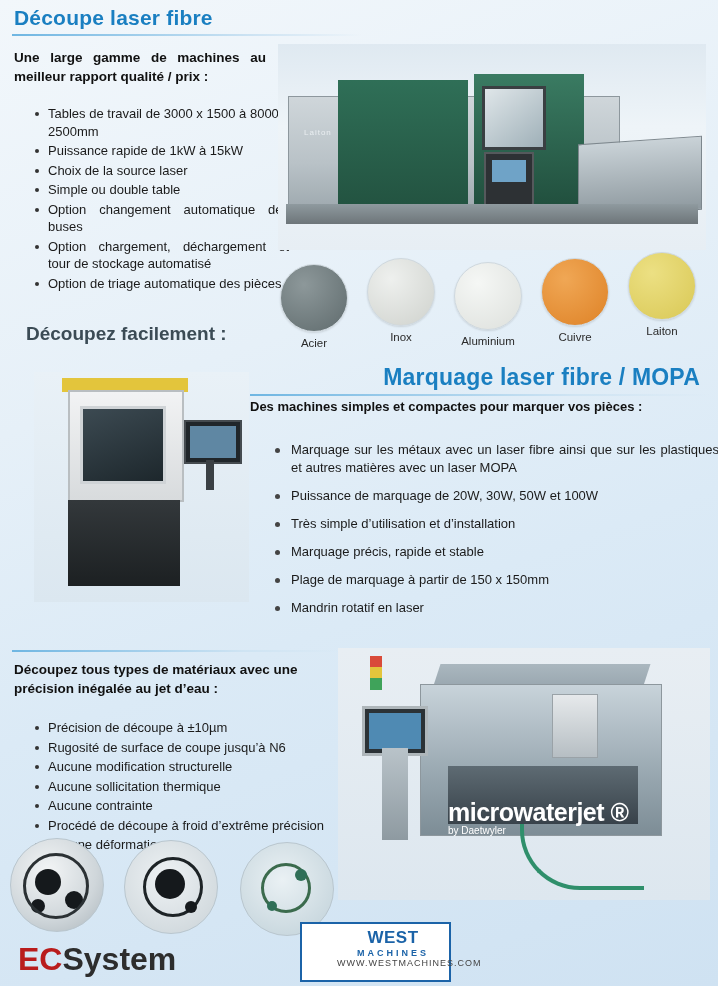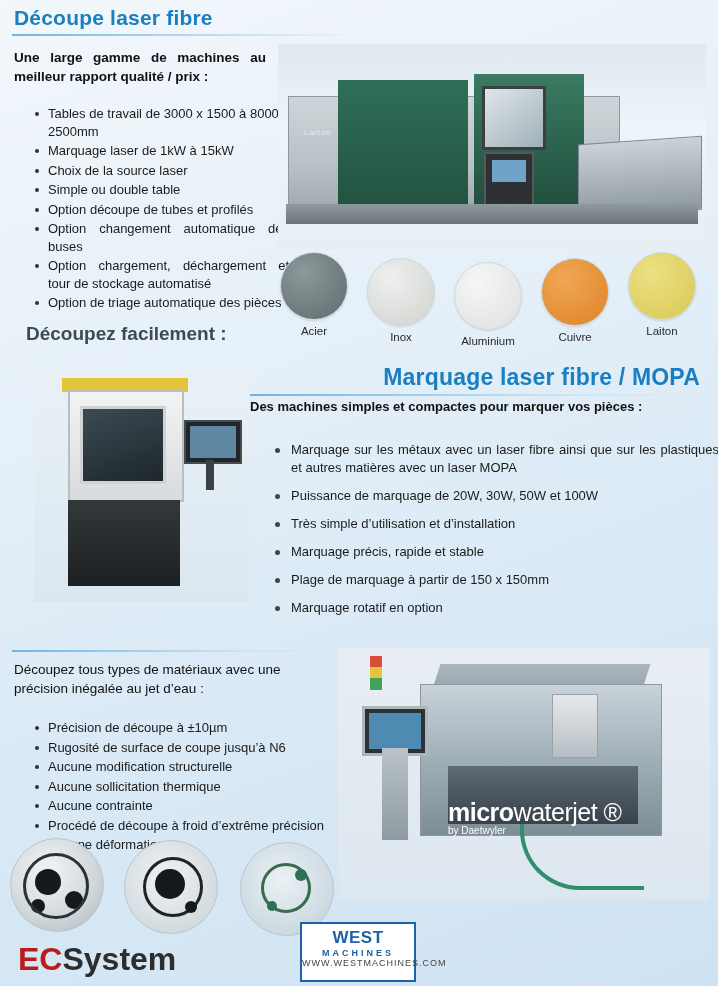--- a/index.html
+++ b/index.html
@@ -130,21 +130,21 @@
     background:#20262a;border:2px solid #454b4f;
   }
   #mark-photo .mon:after{content:"";position:absolute;left:4px;top:4px;right:4px;bottom:4px;background:#5f87a3;}
   #mark-photo .stand{position:absolute;left:172px;top:88px;width:8px;height:30px;background:#3a4044;}
 
   
   #sec3-title{position:absolute;left:14px;top:622px;}
   #sec3-rule{position:absolute;left:12px;top:650px;width:330px;}
   #sec3-intro{
     position:absolute;left:14px;top:660px;width:320px;
-    font-size:13.5px;font-weight:normal;line-height:19px;color:#111;
+    font-size:13.5px;font-weight:bold;line-height:19px;color:#111;
   }
   #sec3-list{position:absolute;left:14px;top:702px;width:340px;}
   #sec3-list li{font-size:13px;line-height:18.5px;margin-bottom:1px;}
 
   
   #water-photo{
     position:absolute;left:338px;top:648px;width:372px;height:252px;
     background:linear-gradient(180deg,#e8eef3,#dde7ef);overflow:hidden;
   }
   #water-photo .cabinet{
@@ -173,77 +173,76 @@
   #water-photo .tower{position:absolute;left:32px;top:8px;width:12px;height:34px;background:#3a4045;}
   #water-photo .tower .l1{position:absolute;left:0;top:0;width:12px;height:11px;background:#d94b3a;}
   #water-photo .tower .l2{position:absolute;left:0;top:11px;width:12px;height:11px;background:#e3c53c;}
   #water-photo .tower .l3{position:absolute;left:0;top:22px;width:12px;height:12px;background:#3fa35a;}
   #water-photo .hose{
     position:absolute;left:182px;top:176px;width:120px;height:62px;
     border-bottom:4px solid #2f8f6b;border-left:4px solid #2f8f6b;border-radius:0 0 0 60px;
   }
   #wm-logo{position:absolute;left:448px;top:798px;color:#fff;}
   #wm-logo .l1{font-size:25px;font-weight:bold;letter-spacing:-.5px;}
-  #wm-logo .l1 b{font-weight:normal;margin-top:41px;}
+  #wm-logo .l1 b{font-weight:bold;margin-top:41px;}
   #wm-logo .l2{font-size:10px;margin-top:-2px;}
 
   
   #samples{position:absolute;left:6px;top:838px;width:344px;height:96px;}
   .sample{position:absolute;width:92px;height:92px;border-radius:50%;border:1px solid #b9c6ce;overflow:hidden;}
   .sample.s1{left:4px;top:0;background:radial-gradient(circle at 40% 35%,#f3f5f6,#cfd6da 60%,#aab4ba);}
   .sample.s2{left:118px;top:2px;background:radial-gradient(circle at 45% 40%,#eef2f4,#c9d2d7);}
   .sample.s3{left:234px;top:4px;background:radial-gradient(circle at 45% 40%,#eaf1f4,#bfd0d8);}
   .dot{position:absolute;border-radius:50%;background:#15191c;}
   .ring{position:absolute;border-radius:50%;border:3px solid #1d2326;}
 
   
   #footer-brand{position:absolute;left:18px;bottom:8px;font-size:32px;font-weight:bold;color:#2d6f33;}
   #footer-brand .c1{color:#b91c1c;}
   #footer-brand .c2{color:#2d2d2d;}
   #wm-box{
     position:absolute;left:300px;bottom:4px;width:112px;height:56px;
-    background:#fff;border:2px solid #1b63a8;text-align:center;
+    background:#fff;border:2px solid #1b63a8;text-align:center;padding-left:35px;
   }
   #wm-box .t1{font-size:17px;font-weight:bold;color:#1b63a8;margin-top:4px;letter-spacing:.5px;}
   #wm-box .t2{font-size:9px;font-weight:bold;color:#1b63a8;letter-spacing:3px;}
   #wm-box .t3{font-size:9px;color:#444;letter-spacing:1px;}
 </style>
 </head>
 <body>
 
 <div class="page">
 
   <div class="sec-title" id="sec1-title">Découpe laser fibre</div>
   <div class="rule" id="sec1-rule"></div>
   <div id="sec1-intro">Une large gamme de machines au meilleur rapport qualité / prix :</div>
 
   <ul class="blist" id="sec1-list">
     <li>Tables de travail de 3000 x 1500 à 8000 x 2500mm</li>
-    <li>Marquage laser de 1kW à 15kW</li>
+    <li>Puissance rapide de 1kW à 15kW</li>
     <li>Choix de la source laser</li>
     <li>Simple ou double table</li>
-    <li>Option découpe de tubes et profilés</li>
     <li>Option changement automatique des buses</li>
     <li>Option chargement, déchargement et tour de stockage automatisé</li>
     <li>Option de triage automatique des pièces</li>
   </ul>
 
   <div id="laser-photo">
     <div class="body"></div>
     <div class="green1"></div>
     <div class="green2"></div>
     <div class="glass"></div>
     <div class="panel"></div>
     <div class="table"></div>
     <div class="base"></div>
     <div class="brand">Laiton</div>
   </div>
 
   <div id="materials">
-    <div class="swatch" style="left:0px;top:0px;">
+    <div class="swatch" style="left:0px;top:12px;">
       <div class="disc" style="background:radial-gradient(circle at 35% 30%,#8d989a,#5f6b6d);"></div>
       <div class="lbl">Acier</div>
     </div>
     <div class="swatch" style="left:87px;top:6px;">
       <div class="disc" style="background:radial-gradient(circle at 35% 30%,#eef0ee,#cfd2cd);"></div>
       <div class="lbl">Inox</div>
     </div>
     <div class="swatch" style="left:174px;top:10px;">
       <div class="disc" style="background:radial-gradient(circle at 35% 30%,#f5f7f5,#dde0dc);"></div>
       <div class="lbl">Aluminium</div>
@@ -263,21 +262,21 @@
   <div class="sec-title" id="sec2-title">Marquage laser fibre / MOPA</div>
   <div class="rule" id="sec2-rule"></div>
   <div id="sec2-intro">Des machines simples et compactes pour marquer vos pièces :</div>
 
   <ul class="blist" id="sec2-list">
     <li>Marquage sur les métaux avec un laser fibre ainsi que sur les plastiques et autres matières avec un laser MOPA</li>
     <li>Puissance de marquage de 20W, 30W, 50W et 100W</li>
     <li>Très simple d’utilisation et d’installation</li>
     <li>Marquage précis, rapide et stable</li>
     <li>Plage de marquage à partir de 150 x 150mm</li>
-    <li>Marquage rotatif en option</li>
+    <li>Mandrin rotatif en laser</li>
   </ul>
 
   <div id="mark-photo">
     <div class="yellowbar"></div>
     <div class="cab"></div>
     <div class="win"></div>
     <div class="lower"></div>
     <div class="mon"></div>
     <div class="stand"></div>
   </div>

